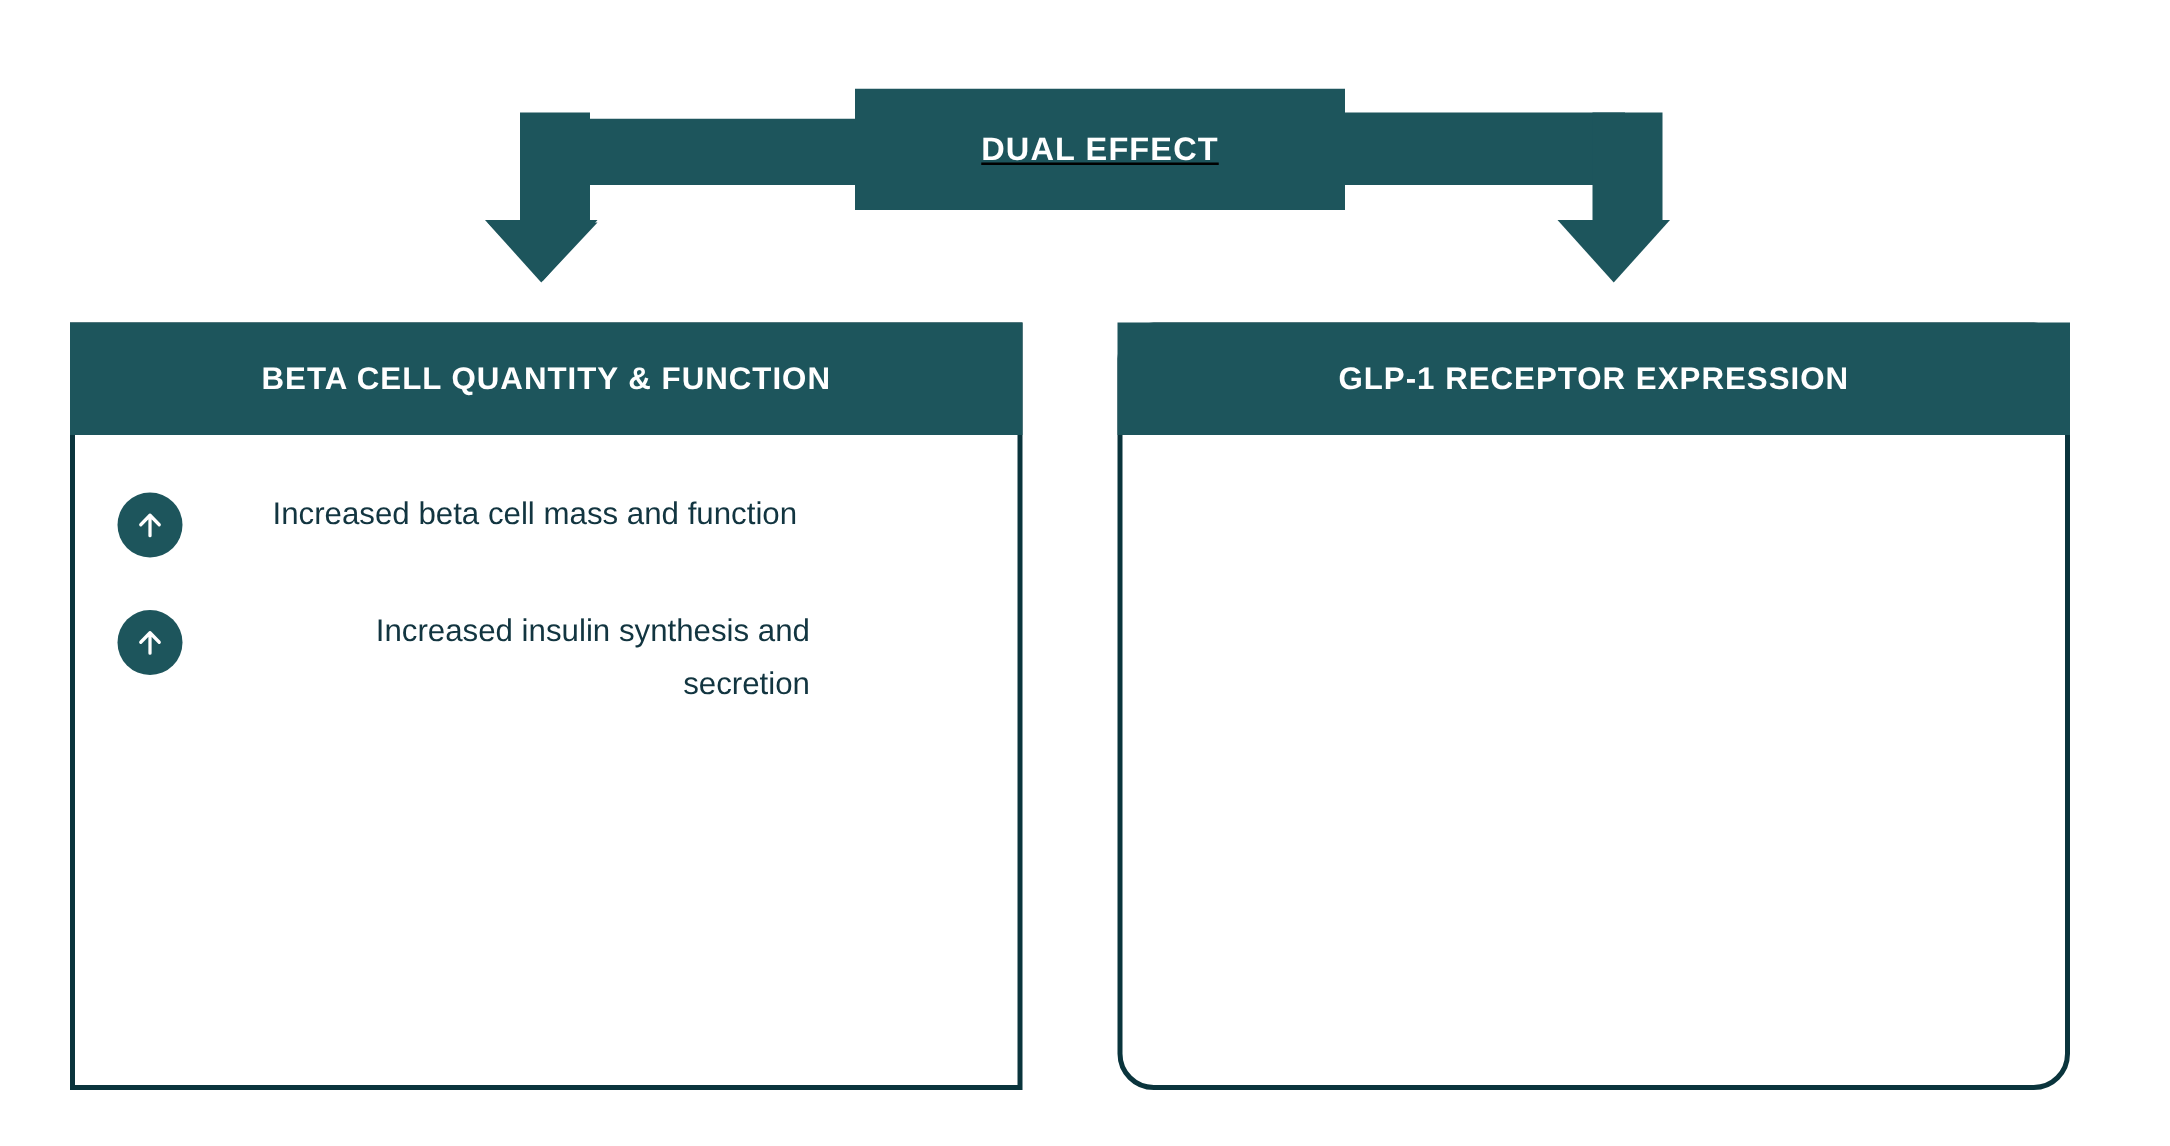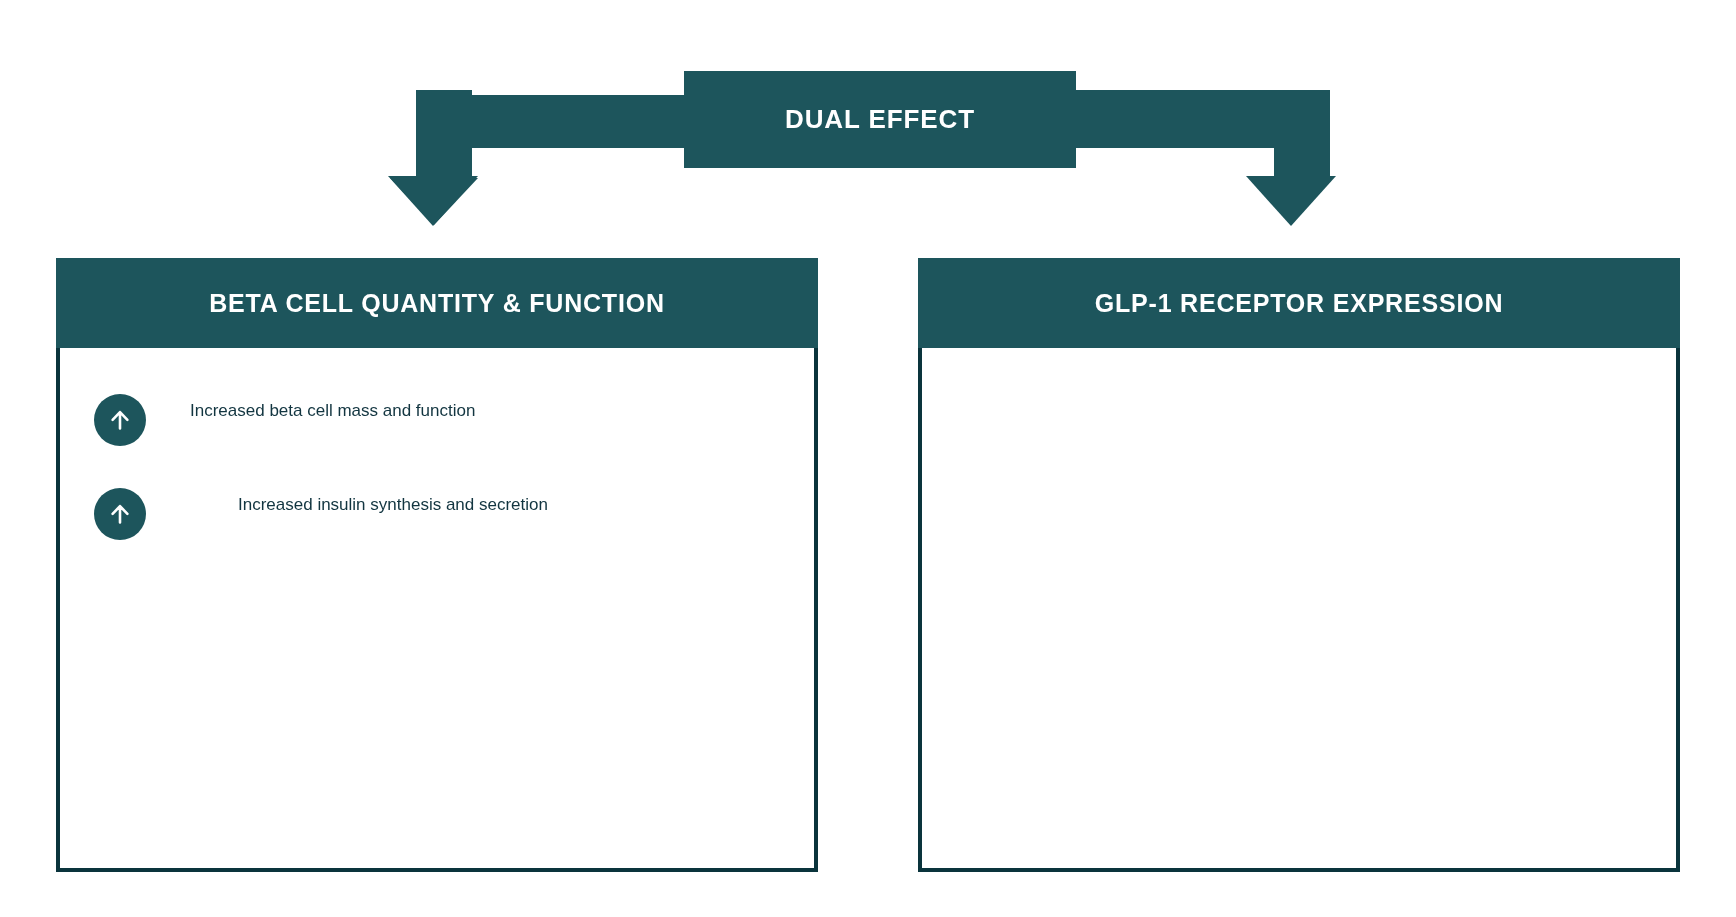--- a/index.html
+++ b/index.html
@@ -38,20 +38,21 @@
     position: absolute;
     left: 684px;
     top: 71px;
     width: 392px;
     height: 97px;
     background: #1d555c;
     display: flex;
     align-items: center;
     justify-content: center;
     z-index: 3;
+    text-decoration: underline;
   }
   .banner-label {
     color: #ffffff;
     font-size: 26px;
     font-weight: bold;
     letter-spacing: 0.9px;
     white-space: nowrap;
   }
 
   
@@ -60,21 +61,21 @@
     top: 258px;
     width: 762px;
     height: 614px;
     background: #ffffff;
     border: 4px solid #0a343c;
     box-sizing: border-box;
     display: flex;
     flex-direction: column;
   }
   #panel-left  { left: 56px; text-align: right; }
-  #panel-right { left: 918px; }
+  #panel-right { left: 894px; border-radius: 29px; }
 
   .panel-header {
     background: #1d555c;
     height: 90px;
     min-height: 90px;
     margin: -4px -4px 0 -4px;
     display: flex;
     align-items: center;
     justify-content: center;
   }
@@ -90,39 +91,39 @@
     flex: 1;
     padding: 42px 34px 20px 34px;
     box-sizing: border-box;
   }
 
   .bullet {
     display: flex;
     align-items: flex-start;
     margin-bottom: 38px;
   }
-  .bullet:last-child { margin-bottom: 0; gap: 48px; }
+  .bullet:last-child { margin-bottom: 0; }
 
   .bullet-icon {
     width: 52px;
     height: 52px;
     min-width: 52px;
     border-radius: 50%;
     background: #1d555c;
     display: flex;
     align-items: center;
     justify-content: center;
     margin-top: 4px;
   }
   .bullet-icon svg { display: block; }
 
   .bullet-text {
-    margin-left: 44px;
+    margin-left: 72px;
     color: #123540;
-    font-size: 17px;
+    font-size: 25px;
     line-height: 42px;
     max-width: 430px;
     font-weight: 400;
   }
   #panel-right .bullet-text { max-width: 420px; }
 </style>
 </head>
 <body>
 
 <div id="stage">

